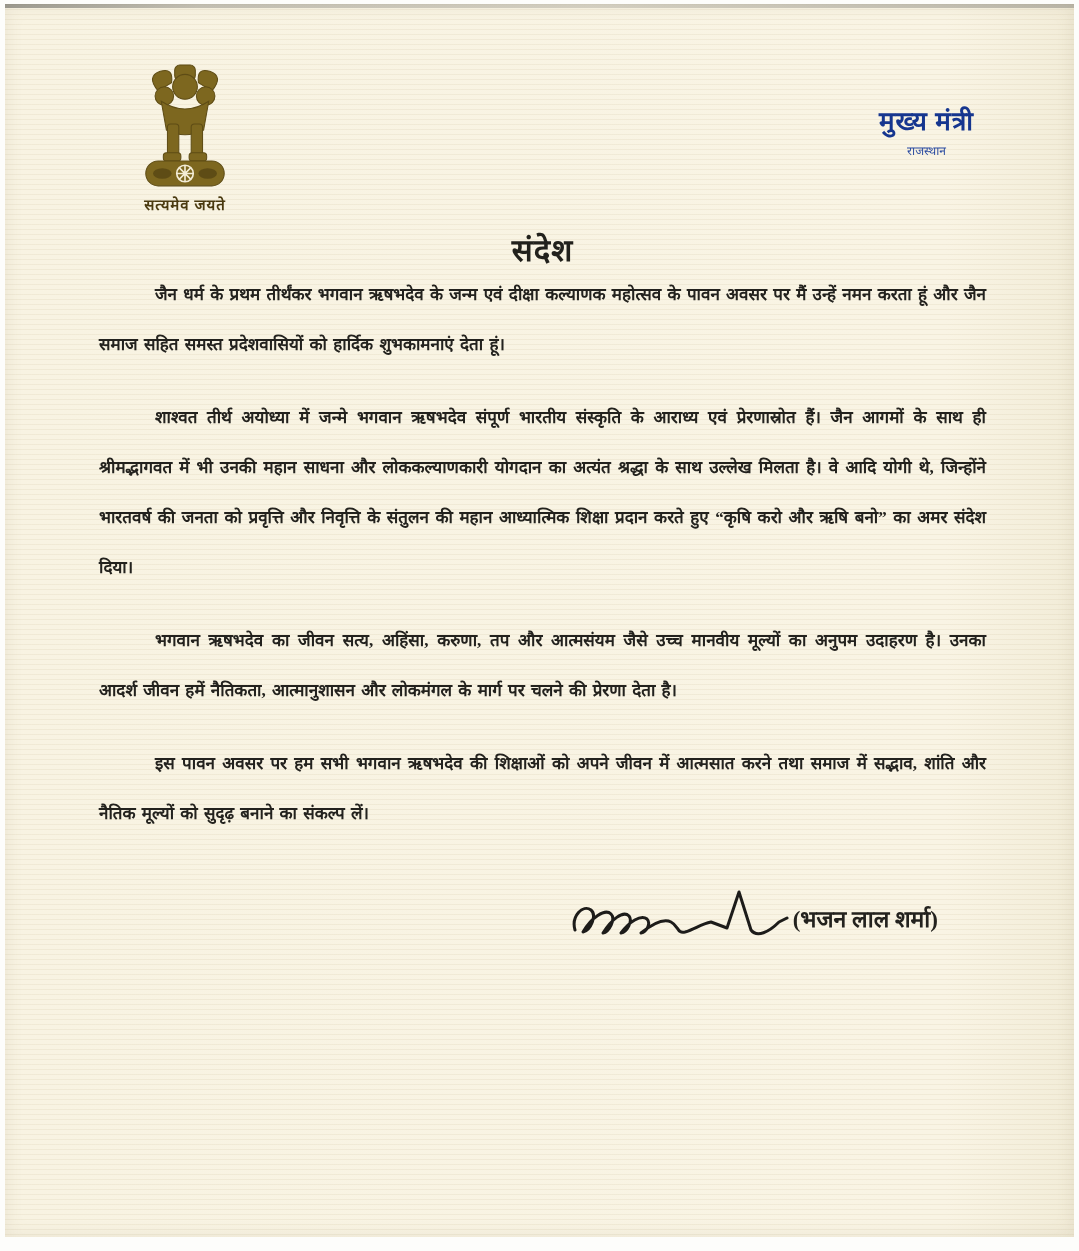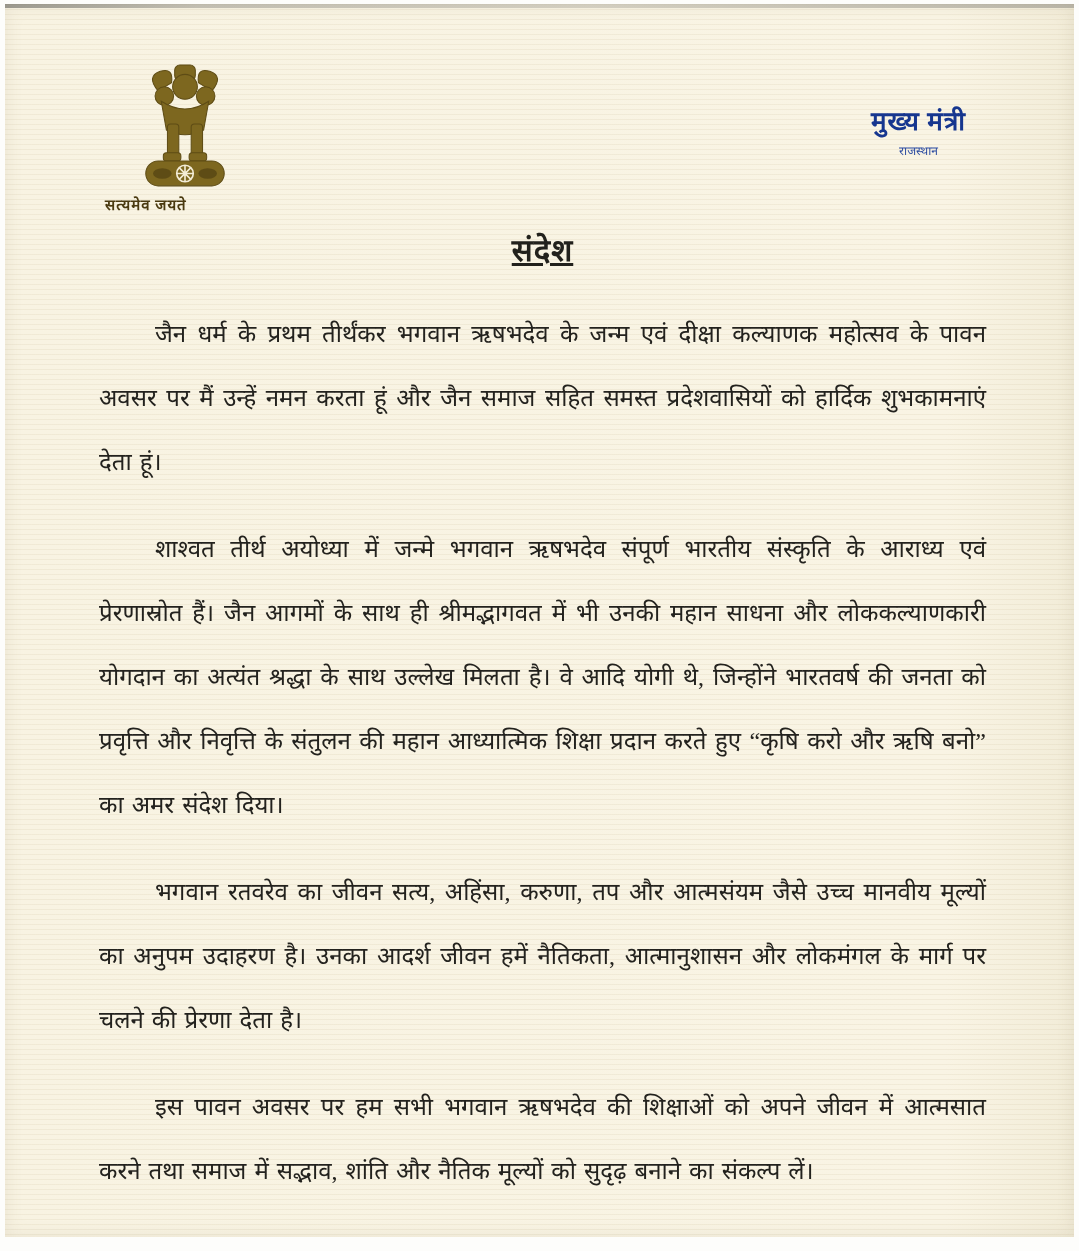--- a/index.html
+++ b/index.html
@@ -26,50 +26,50 @@
   }
   .content {
     position: absolute; inset: 0;
     padding: 58px 88px 30px 94px;
   }
   
   .letterhead {
     display: flex; justify-content: space-between; align-items: flex-start;
     height: 158px;
   }
-  .emblem-wrap { width: 160px; text-align: left; margin-left: 6px; }
+  .emblem-wrap { width: 160px; text-align: center; margin-left: 6px; }
   .emblem-wrap svg { display: block; margin: 0 auto; }
   .emblem-motto {
     display: block; margin-top: 4px;
     font-size: 15px; font-weight: bold; color: #4a3a10;
     letter-spacing: 1px;
   }
-  .office-block { text-align: center; margin-top: 40px; margin-right: 20px; }
+  .office-block { text-align: center; margin-top: 40px; margin-right: 12px; }
   .office-title {
     font-size: 26px; font-weight: bold; color: #16368f;
     letter-spacing: 1px;
   }
   .office-region {
     font-size: 12px; color: #2b4ba0; margin-top: 4px;
   }
   
   .letter-title {
     text-align: center;
     font-size: 31px; font-weight: bold; color: #22211c;
-    margin-top: 8px; margin-bottom: 32px;
+    margin-top: 8px; 
     letter-spacing: 1px;
-    text-decoration: underline;
   }
   .letter-body p {
-    font-size: 24px; color: #23221e;
-    line-height: 64px;
+    font-size: 17px; color: #23221e;
+    line-height: 50px;
     text-align: justify;
     text-indent: 56px;
     margin-bottom: 23px;
     word-spacing: 2px;
+    font-weight: bold;
   }
   
   .signature-block {
     margin-top: 16px;
     margin-right: 48px;
     display: flex; flex-direction: row; align-items: center;
     float: right;
   }
   .signature-block svg { display: block; }
   .signatory-name {
@@ -125,21 +125,21 @@
         <div class="office-title">मुख्य मंत्री</div>
         <div class="office-region">राजस्थान</div>
       </div>
     </div>
 
     <div class="letter-title">संदेश</div>
 
     <div class="letter-body">
       <p>जैन धर्म के प्रथम तीर्थंकर भगवान ऋषभदेव के जन्म एवं दीक्षा कल्याणक महोत्सव के पावन अवसर पर मैं उन्हें नमन करता हूं और जैन समाज सहित समस्त प्रदेशवासियों को हार्दिक शुभकामनाएं देता हूं।</p>
       <p>शाश्वत तीर्थ अयोध्या में जन्मे भगवान ऋषभदेव संपूर्ण भारतीय संस्कृति के आराध्य एवं प्रेरणास्रोत हैं। जैन आगमों के साथ ही श्रीमद्भागवत में भी उनकी महान साधना और लोककल्याणकारी योगदान का अत्यंत श्रद्धा के साथ उल्लेख मिलता है। वे आदि योगी थे, जिन्होंने भारतवर्ष की जनता को प्रवृत्ति और निवृत्ति के संतुलन की महान आध्यात्मिक शिक्षा प्रदान करते हुए “कृषि करो और ऋषि बनो” का अमर संदेश दिया।</p>
-      <p>भगवान रतवरेव का जीवन सत्य, अहिंसा, करुणा, तप और आत्मसंयम जैसे उच्च मानवीय मूल्यों का अनुपम उदाहरण है। उनका आदर्श जीवन हमें नैतिकता, आत्मानुशासन और लोकमंगल के मार्ग पर चलने की प्रेरणा देता है।</p>
+      <p>भगवान ऋषभदेव का जीवन सत्य, अहिंसा, करुणा, तप और आत्मसंयम जैसे उच्च मानवीय मूल्यों का अनुपम उदाहरण है। उनका आदर्श जीवन हमें नैतिकता, आत्मानुशासन और लोकमंगल के मार्ग पर चलने की प्रेरणा देता है।</p>
       <p>इस पावन अवसर पर हम सभी भगवान ऋषभदेव की शिक्षाओं को अपने जीवन में आत्मसात करने तथा समाज में सद्भाव, शांति और नैतिक मूल्यों को सुदृढ़ बनाने का संकल्प लें।</p>
     </div>
 
     <div class="signature-block">
       <svg width="232" height="78" viewBox="0 0 232 78" aria-hidden="true">
         <path d="M14 52
                  C 10 38, 22 26, 30 32
                  C 36 37, 30 52, 22 54
                  C 30 40, 44 30, 50 36
                  C 55 41, 48 54, 42 55

